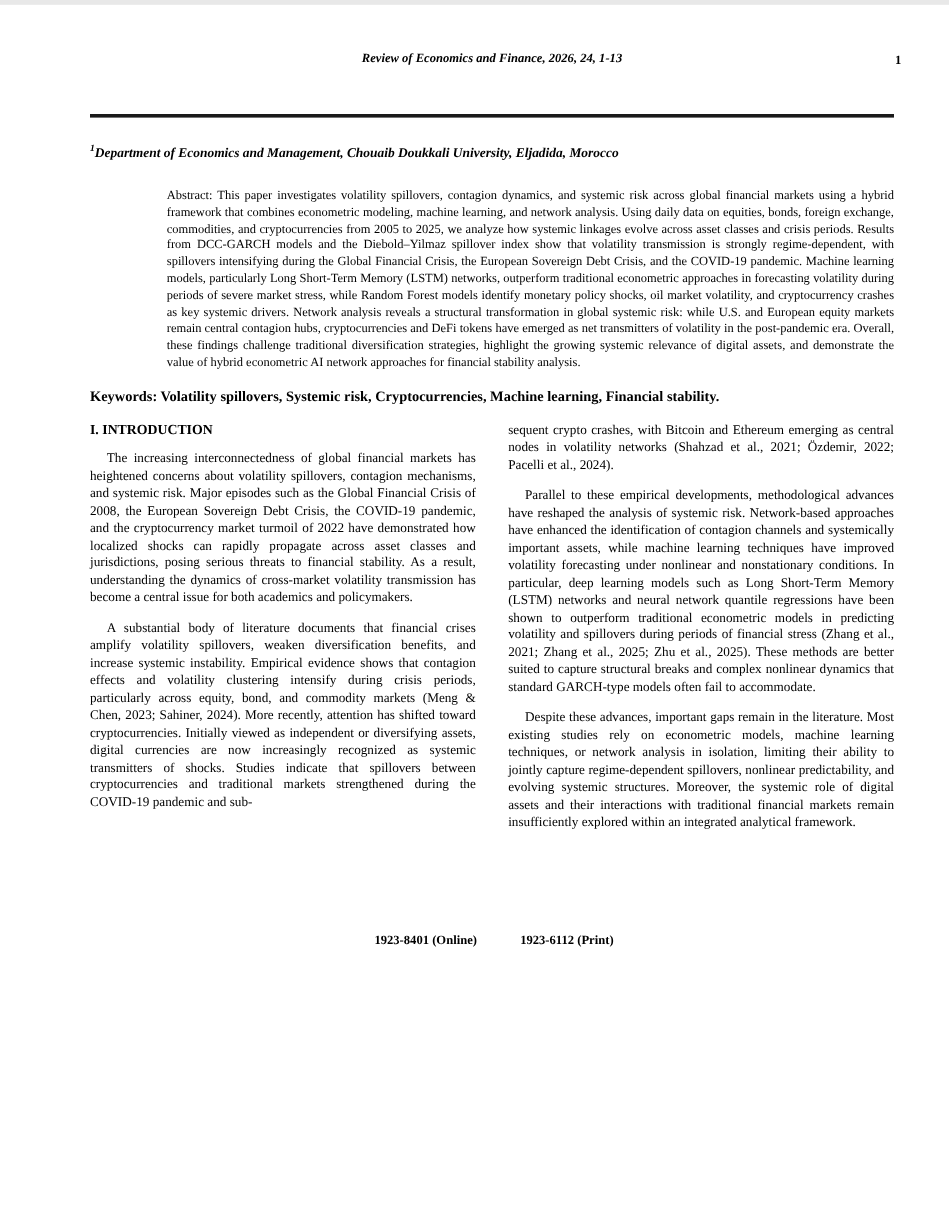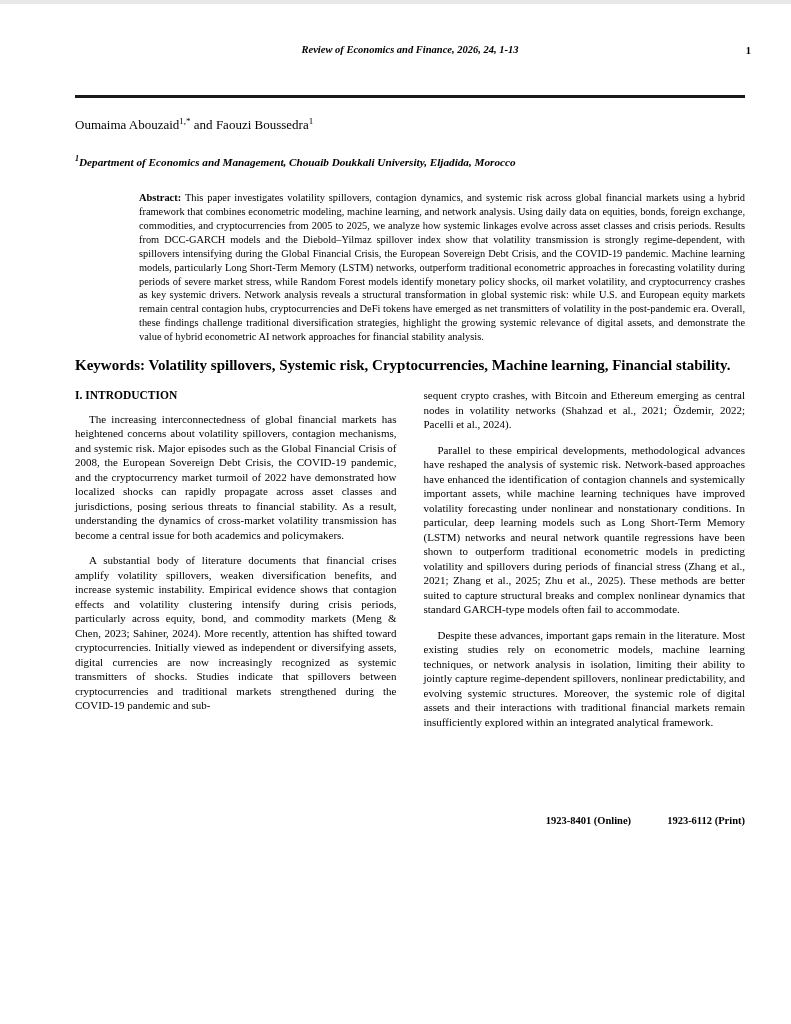--- a/index.html
+++ b/index.html
@@ -22,57 +22,54 @@
   }
   .authors { margin-top: 18px; font-size: 13px; }
   .authors sup { font-size: 9px; }
   .affil { margin-top: 21px; font-size: 11.2px; font-weight: bold; font-style: italic; }
   .affil sup { font-size: 8px; }
   
   .abstract {
     margin: 23px 0 0 64px; font-size: 10.4px; line-height: 13.9px;
     text-align: justify;
   }
-  .abstract .lbl { font-weight: bold; }
-  .kw { margin-top: 13px; font-size: 15px; font-weight: bold; }
+  .abstract .lbl { font-weight: normal; }
+  .kw { margin-top: 13px; font-size: 12px; font-weight: bold; }
   .jel { margin-top: 9px; font-size: 11.3px; }
   .jel .lbl { font-weight: bold; }
   
   .cols { margin-top: 14px; display: flex; gap: 27px; font-size: 11px; line-height: 14.5px; text-align: justify; }
   .col { width: 326px; }
   .col-left { position: relative; min-height: 418px; }
   .sec-head { font-size: 11.5px; font-weight: bold; margin: 0 0 9px 0; }
   .cols p { margin: 0 0 11px 0; text-indent: 14px; }
   .cols p.no-indent { text-indent: 0; }
   
   .footnote {
     position: absolute; left: 0; right: 0; bottom: 0;
     border-top: 1.2px solid #000; padding-top: 3px;
     font-size: 9.7px; line-height: 11.9px; text-align: left;
   }
   .footnote .email { display: block; }
   
-  .footer { display: flex; padding-left: 237px; gap: 36px; margin-top: 9px; font-size: 10.5px; font-weight: bold; justify-content: flex-end; }
+  .footer { display: flex; padding-left: 237px; gap: 36px; margin-top: 9px; font-size: 10.5px; font-weight: bold; }
 </style>
 </head>
 <body>
 
 <div class="page">
 
   <div class="hdr">
     <span class="journal">Review of Economics and Finance, 2026, 24, 1-13</span>
     <span class="pageno">1</span>
   </div>
 
   <hr class="top-rule">
 
 
-  <div class="authors">
-    <span>Oumaima Abouzaid</span><sup>1,*</sup><span> and </span><span>Faouzi Boussedra</span><sup>1</sup>
-  </div>
 
   <div class="affil">
     <sup>1</sup><span>Department of Economics and Management, Chouaib Doukkali University, Eljadida, Morocco</span>
   </div>
 
   <div class="abstract">
     <span class="lbl">Abstract:</span><span> This paper investigates volatility spillovers, contagion dynamics, and systemic risk across global financial markets using a hybrid framework that combines econometric modeling, machine learning, and network analysis. Using daily data on equities, bonds, foreign exchange, commodities, and cryptocurrencies from 2005 to 2025, we analyze how systemic linkages evolve across asset classes and crisis periods. Results from DCC-GARCH models and the Diebold–Yilmaz spillover index show that volatility transmission is strongly regime-dependent, with spillovers intensifying during the Global Financial Crisis, the European Sovereign Debt Crisis, and the COVID-19 pandemic. Machine learning models, particularly Long Short-Term Memory (LSTM) networks, outperform traditional econometric approaches in forecasting volatility during periods of severe market stress, while Random Forest models identify monetary policy shocks, oil market volatility, and cryptocurrency crashes as key systemic drivers. Network analysis reveals a structural transformation in global systemic risk: while U.S. and European equity markets remain central contagion hubs, cryptocurrencies and DeFi tokens have emerged as net transmitters of volatility in the post-pandemic era. Overall, these findings challenge traditional diversification strategies, highlight the growing systemic relevance of digital assets, and demonstrate the value of hybrid econometric AI network approaches for financial stability analysis.</span>
   </div>
 
   <div class="kw">

